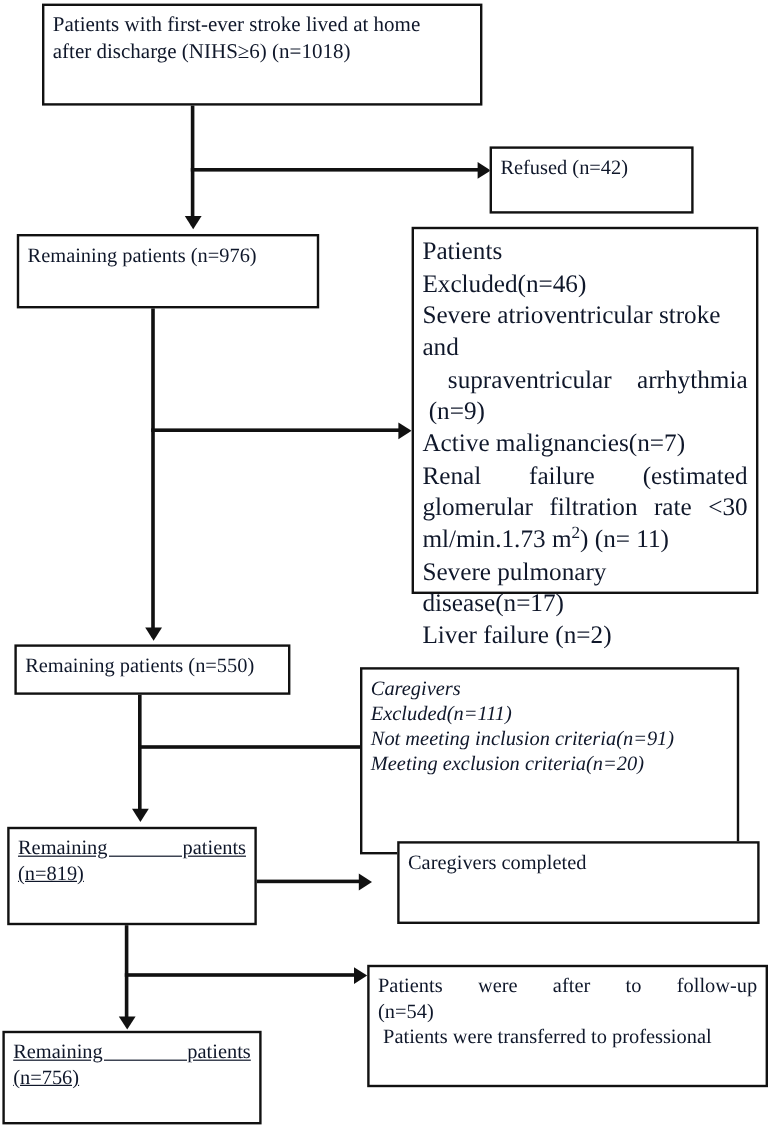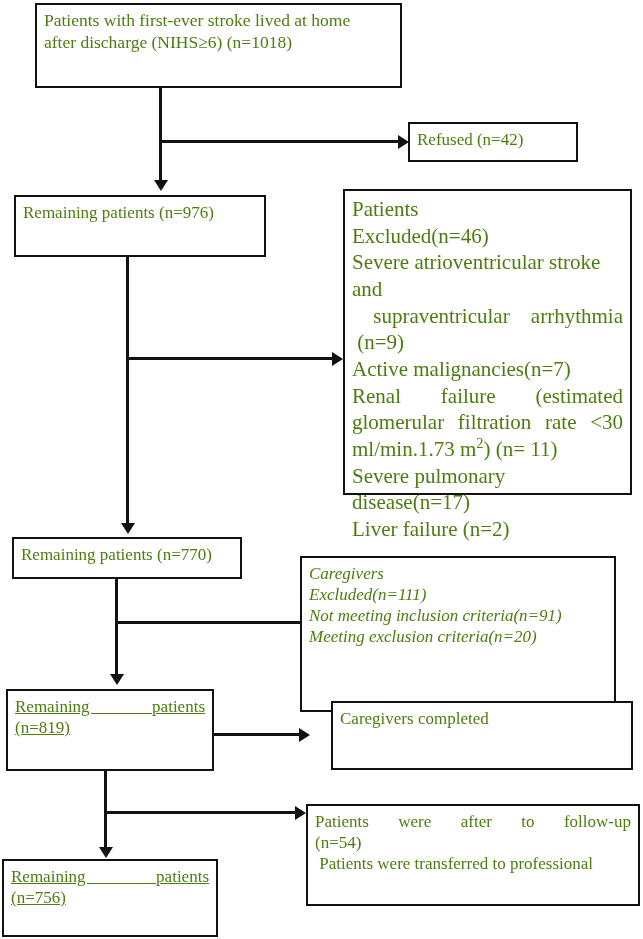--- a/index.html
+++ b/index.html
@@ -17,21 +17,21 @@
     overflow: hidden;
   }
   .box {
     position: absolute;
     box-sizing: border-box;
     border: 2px solid #111111;
     background: #ffffff;
     padding: 5px 7px 4px 7px;
     line-height: 1.24;
     font-size: 17px;
-    color: #4d7c0f;
+    color: #0f172a;
   }
   .box p {
     margin: 0;
     padding: 0;
     white-space: pre-wrap;
   }
   .just {
     text-align: justify;
     text-align-last: justify;
   }
@@ -82,21 +82,21 @@
     <p>Patients with first-ever stroke lived at home</p>
     <p>after discharge (NIHS≥6) (n=1018)</p>
   </div>
 
   <div class="vline" style="left:159px; top:88px; height:100px;"></div>
   <div class="arrow-down" style="left:154px; top:180px;"></div>
 
   <div class="hline" style="left:159px; top:140px; width:240px;"></div>
   <div class="arrow-right" style="left:398px; top:135px;"></div>
 
-  <div class="box" style="left:408px; top:122px; width:170px; height:40px;">
+  <div class="box" style="left:408px; top:122px; width:170px; height:56px;">
     <p>Refused (n=42)</p>
   </div>
 
   <div class="box" style="left:14px; top:195px; width:252px; height:62px;">
     <p>Remaining patients (n=976)</p>
   </div>
 
   <div class="vline" style="left:126px; top:257px; height:274px;"></div>
   <div class="arrow-down" style="left:121px; top:523px;"></div>
 
@@ -111,21 +111,21 @@
     <p> (n=9)</p>
     <p>Active malignancies(n=7)</p>
     <p class="just">Renal failure (estimated</p>
     <p class="just">glomerular filtration rate &lt;30</p>
     <p><span>ml/min.1.73 m</span><sup>2</sup><span>) (n= 11)</span></p>
     <p>Severe pulmonary disease(n=17)</p>
     <p>Liver failure (n=2)</p>
   </div>
 
   <div class="box" style="left:12px; top:537px; width:230px; height:42px;">
-    <p>Remaining patients (n=770)</p>
+    <p>Remaining patients (n=550)</p>
   </div>
 
   <div class="vline" style="left:115px; top:579px; height:101px;"></div>
   <div class="arrow-down" style="left:110px; top:674px;"></div>
 
   <div class="hline" style="left:115px; top:621px; width:192px;"></div>
   <div class="arrow-right" style="left:306px; top:616px;"></div>
 
   <div class="box" style="left:300px; top:556px; width:316px; height:156px;font-style:italic;">
     <p>Caregivers</p>

